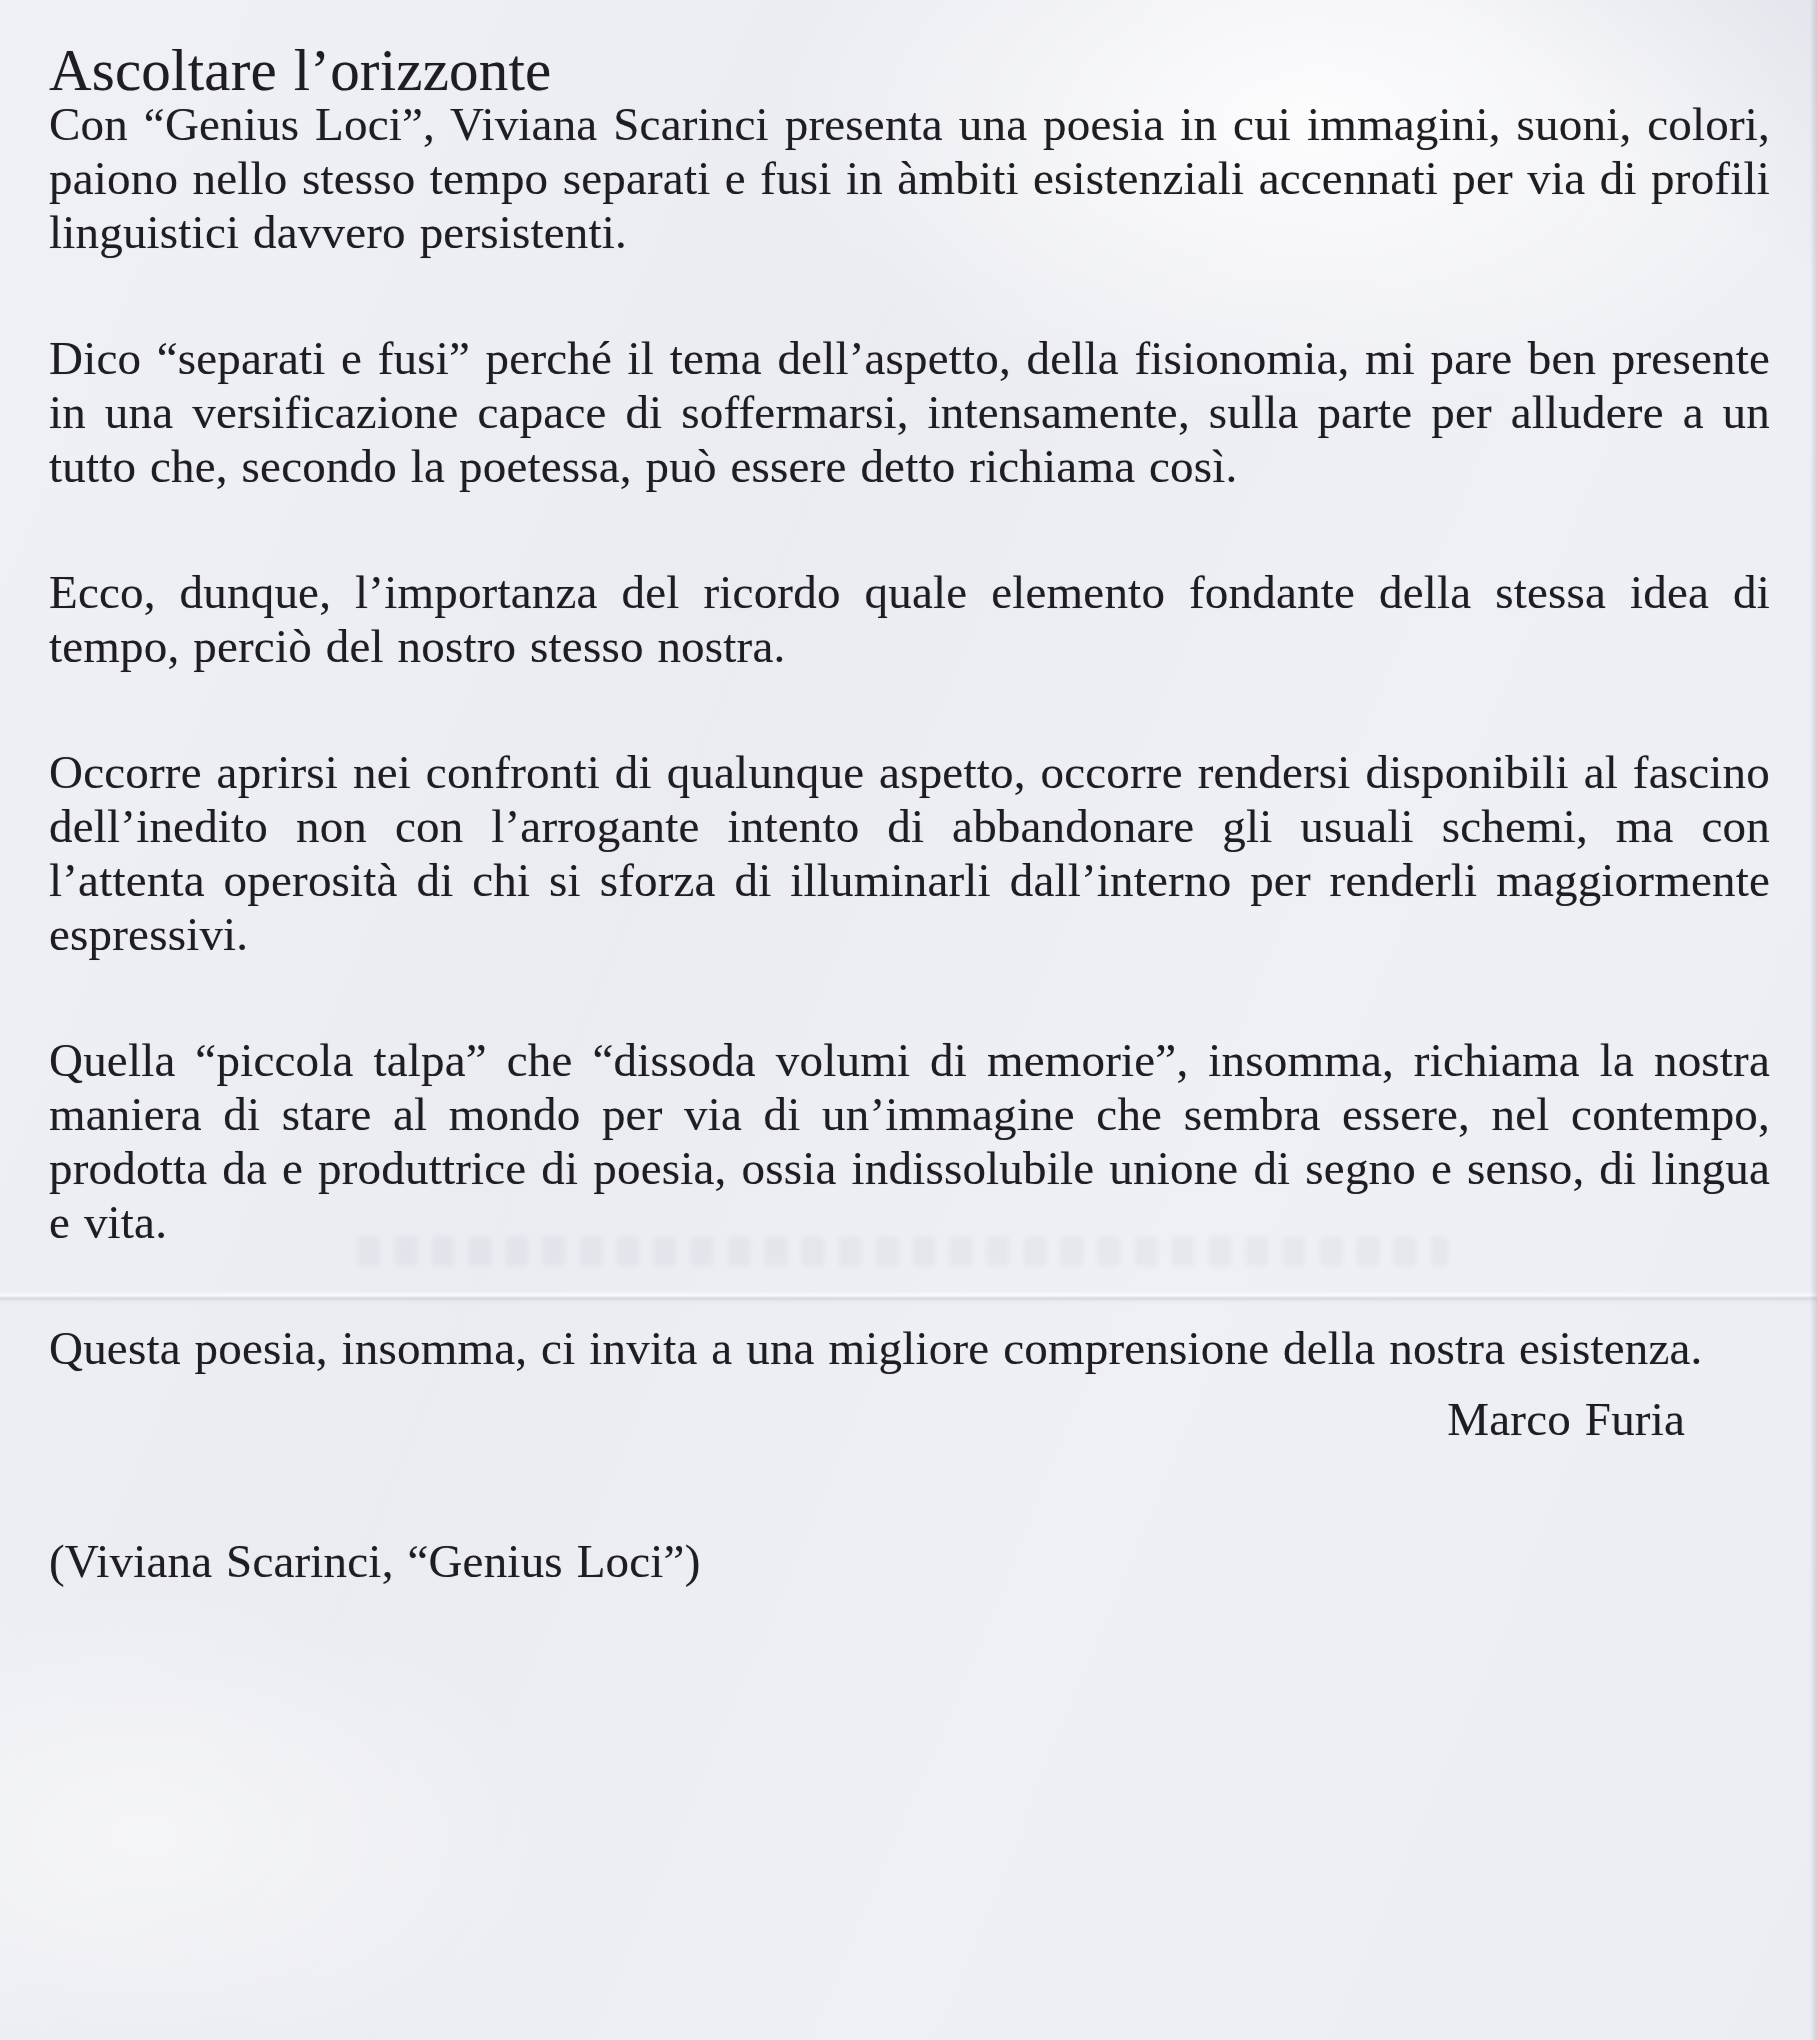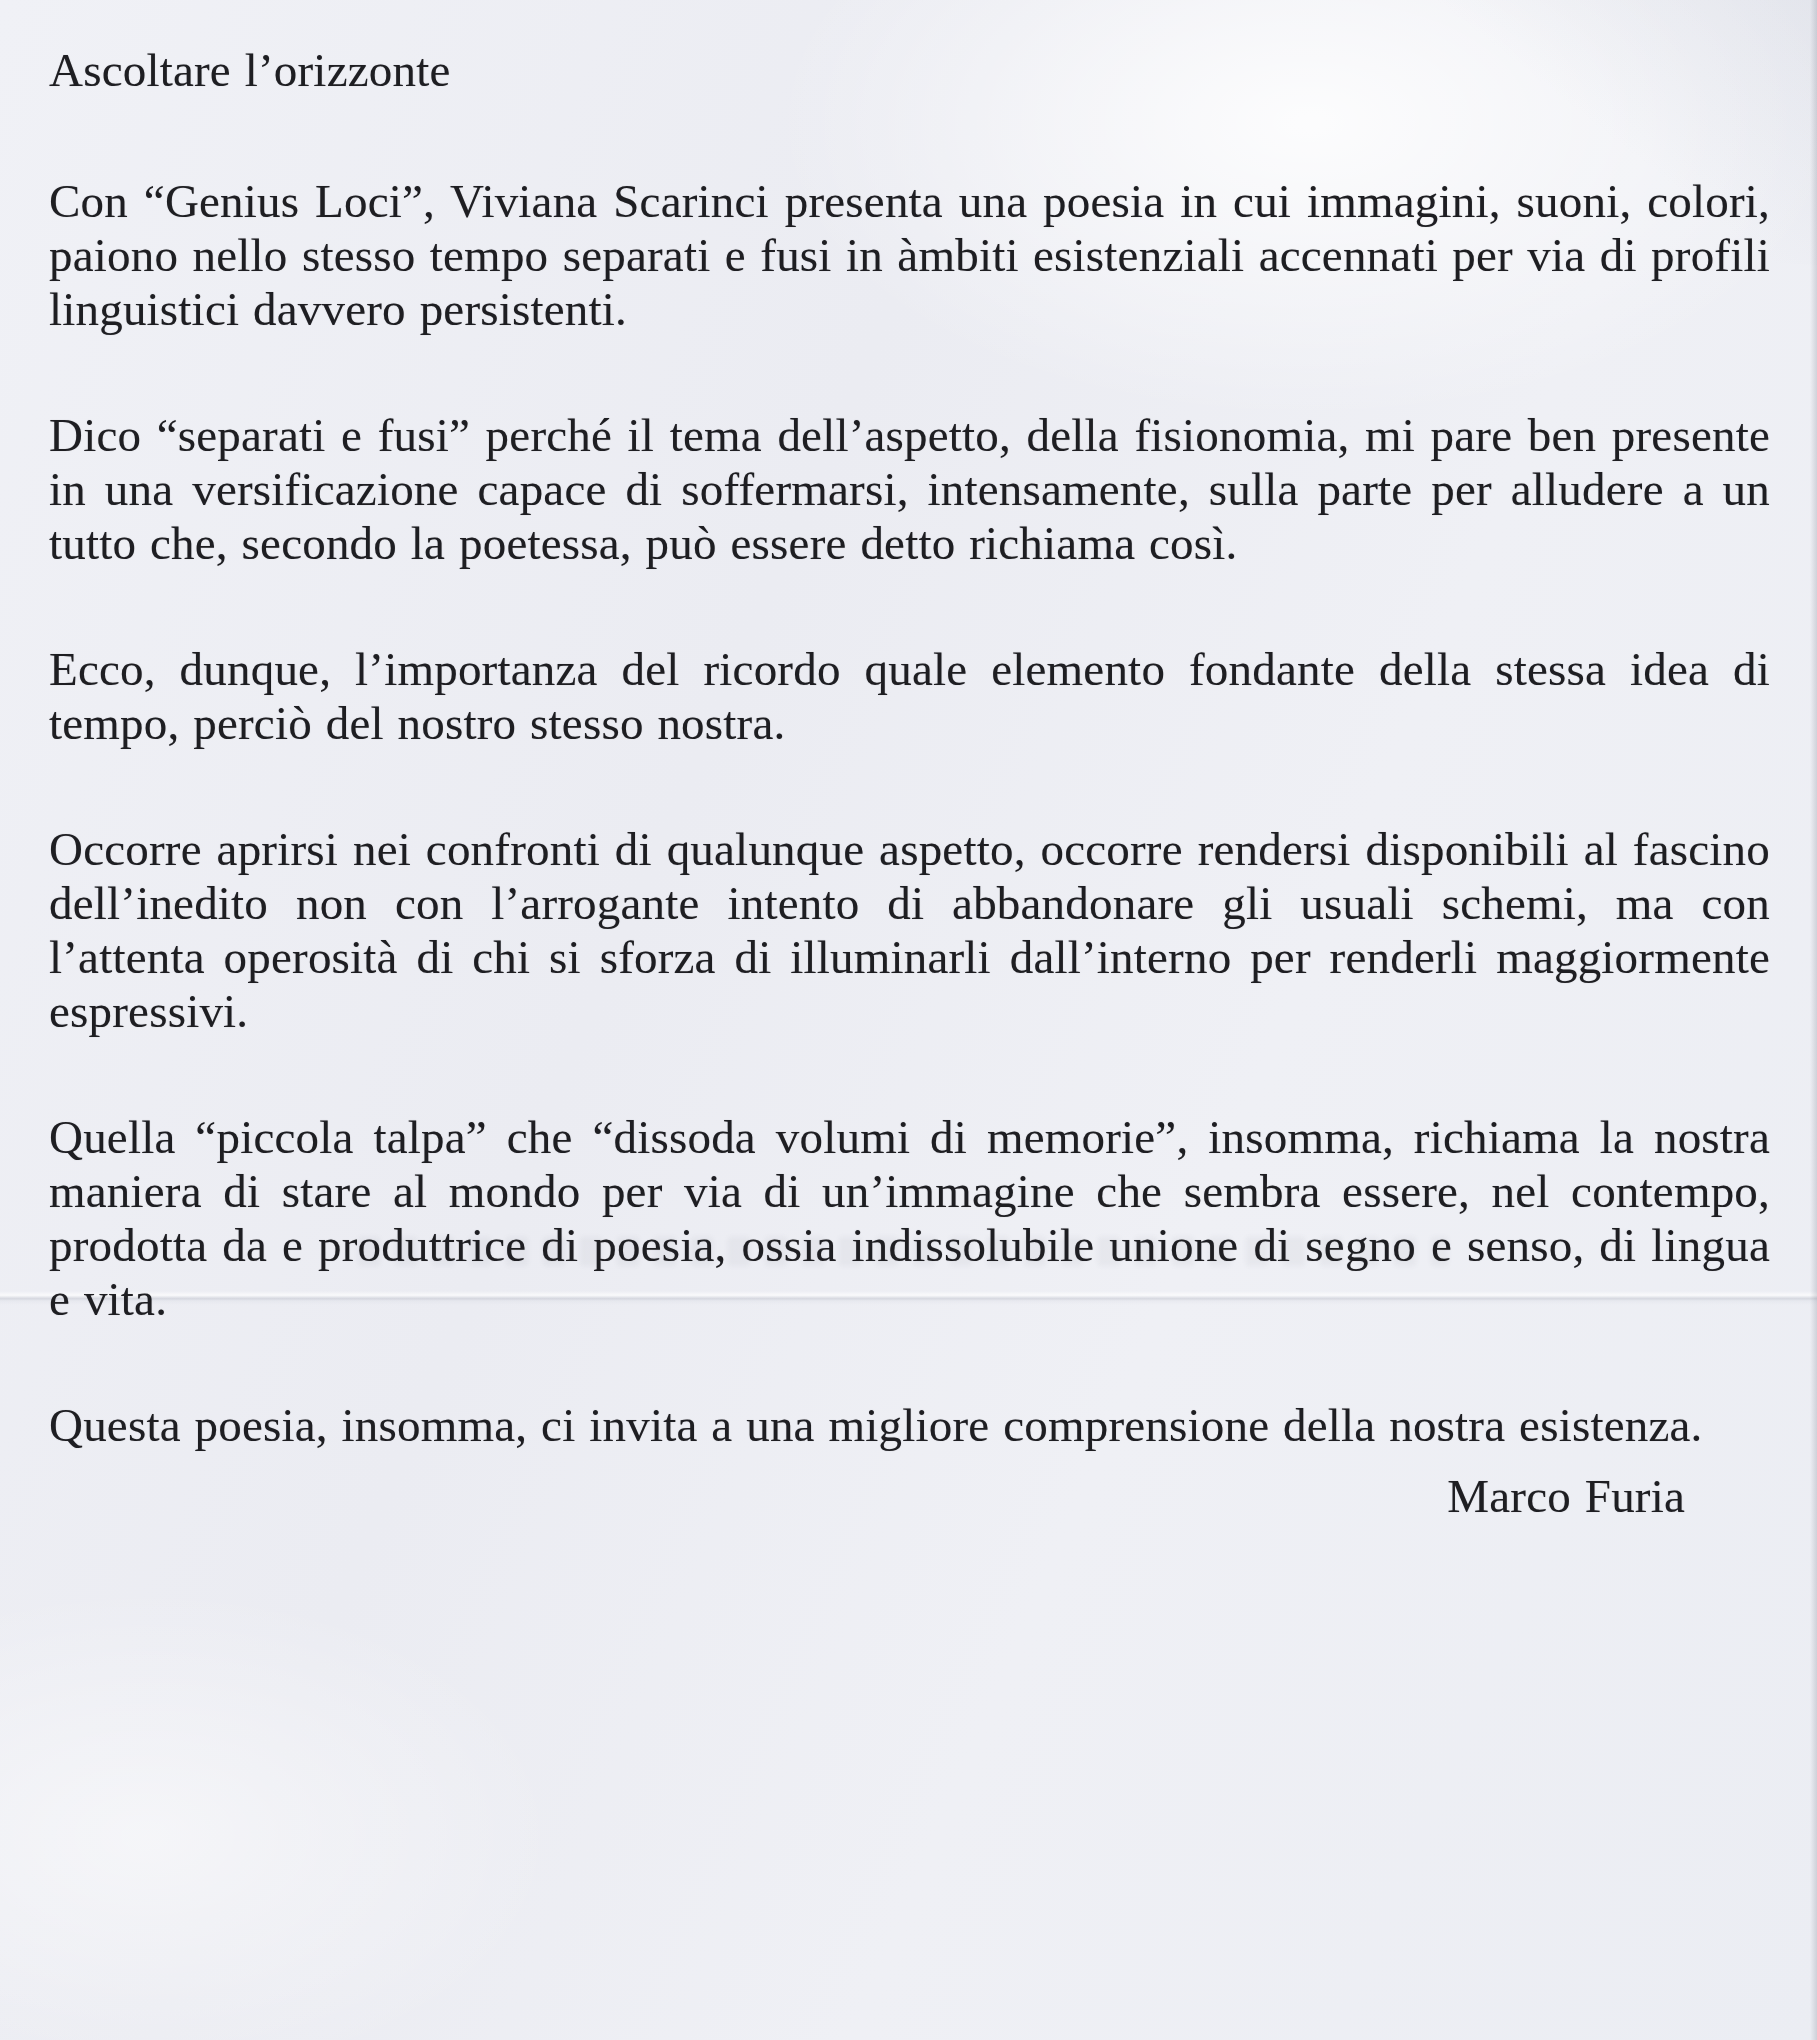--- a/index.html
+++ b/index.html
@@ -70,23 +70,22 @@
     padding: 43px 48px 0 49px;
     font-size: 47px;
     line-height: 54px;
     letter-spacing: 0.2px;
     word-spacing: 0.04em;
     text-shadow: 0 0 0.9px rgba(40,40,46,0.35);
   }
 
   .doc-title {
     font-weight: normal;
-    font-size: 47px;
+    font-size: 59px;
     line-height: 54px;
-    margin-bottom: 77px;
     font-family: Liberation Serif, serif;
   }
 
   .para {
     text-align: justify;
     margin-bottom: 72px;
   }
   .para:last-of-type { margin-bottom: 17px; }
 
   .ital { }
@@ -125,16 +124,17 @@
     <p class="para">Ecco, dunque, l’importanza del ricordo quale elemento fondante della stessa idea di tempo, perciò del nostro stesso nostra.</p>
 
     <p class="para">Occorre aprirsi nei confronti di qualunque aspetto, occorre rendersi disponibili al fascino dell’inedito non con l’arrogante intento di abbandonare gli usuali schemi, ma con l’attenta operosità di chi si sforza di illuminarli dall’interno per renderli maggiormente espressivi.</p>
 
     <p class="para">Quella “piccola talpa” che “dissoda volumi di memorie”, insomma, richiama la nostra maniera di stare al mondo per via di un’immagine che sembra essere, nel contempo, prodotta da e produttrice di poesia, ossia indissolubile unione di segno e senso, di lingua e vita.</p>
 
     <p class="para closing-line">Questa poesia, insomma, ci invita a una migliore comprensione della nostra esistenza.</p>
 
     <div class="signature-row">Marco Furia</div>
 
+    <div class="citation-row">(Viviana Scarinci, “Genius Loci”)</div>
 
   </div>
 </div>
 
 
 </body></html>

